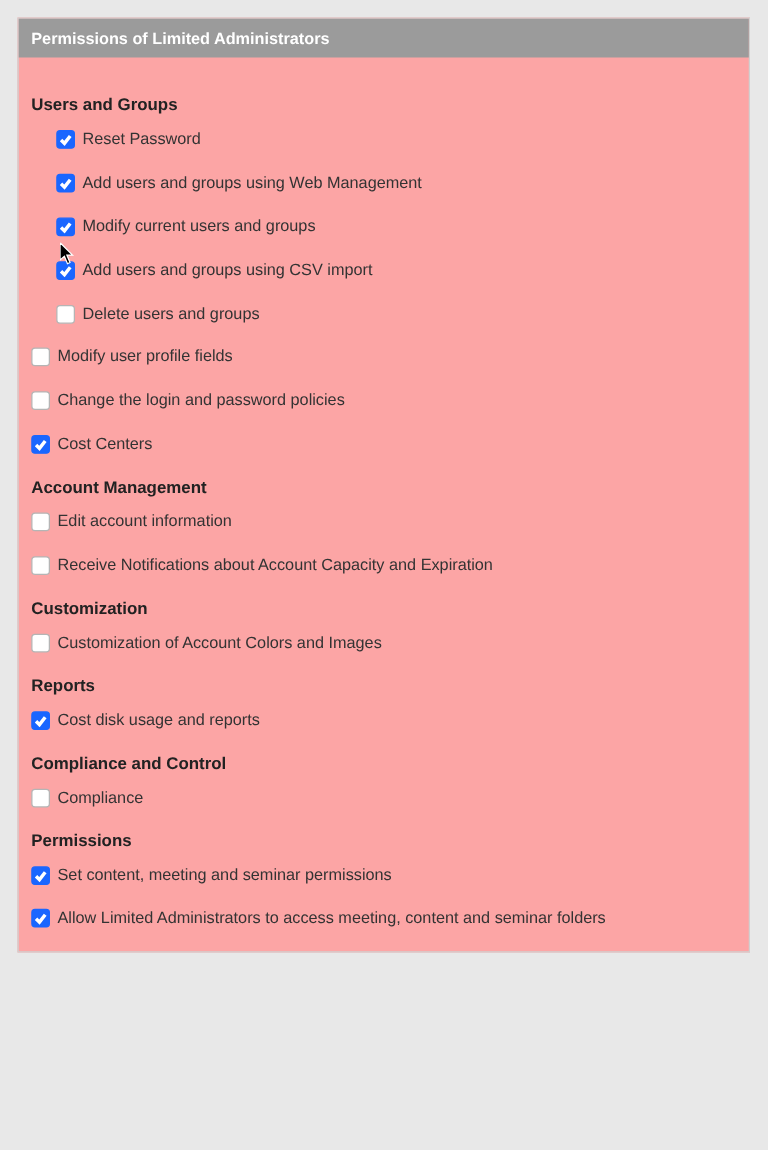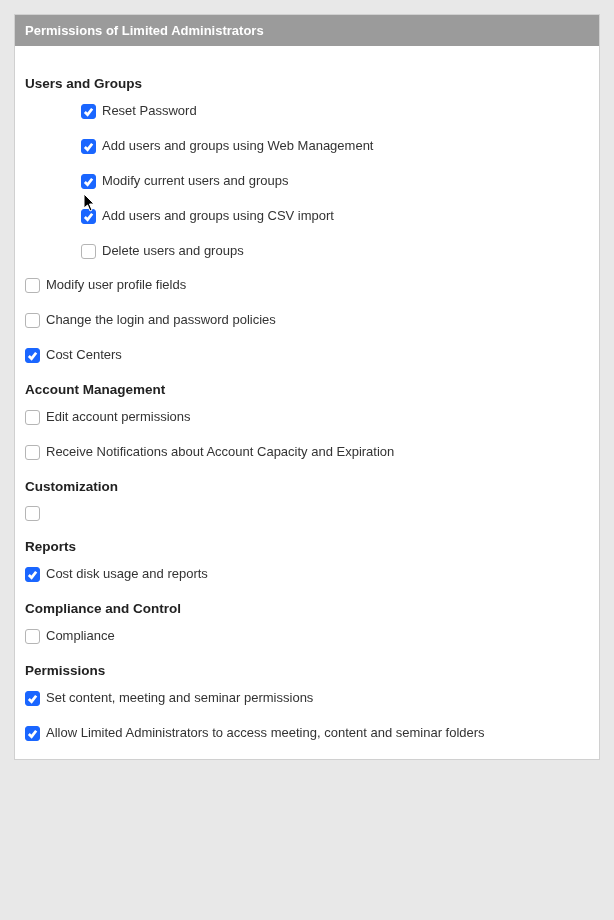--- a/index.html
+++ b/index.html
@@ -9,21 +9,21 @@
     }
     body {
       background-color: #e8e8e8;
       font-family: Verdana, Geneva, sans-serif;
       font-size: 13px;
       color: #333;
       padding: 14px;
       width: 614px;
     }
     .panel {
-      background-color: #ffffff;
+      background-color: #fca5a5;
       border: 1px solid #d0d0d0;
     }
     .panel-header {
       background-color: #9b9b9b;
       color: #ffffff;
       font-weight: bold;
       padding: 8px 10px;
       font-size: 13px;
     }
     .panel-body {
@@ -39,21 +39,21 @@
     .section-title:first-child {
       margin-top: 0;
     }
     .perm-row {
       display: flex;
       align-items: center;
       margin-bottom: 18px;
       line-height: 1.3;
     }
     .perm-row.nested {
-      margin-left: 56px;
+      margin-left: 20px;
     }
     .checkbox {
       width: 15px;
       height: 15px;
       border-radius: 3px;
       margin-right: 6px;
       flex-shrink: 0;
       display: flex;
       align-items: center;
       justify-content: center;
@@ -153,32 +153,33 @@
             <polyline points="2,6.5 5,9.5 10,3"></polyline>
           </svg>
         </div>
       <span class="perm-label">Cost Centers</span>
     </div>
 
     <div class="section-title">Account Management</div>
 
     <div class="perm-row">
       <div class="checkbox unchecked"></div>
-      <span class="perm-label">Edit account permissions</span>
+      <span class="perm-label">Edit account information</span>
     </div>
 
     <div class="perm-row">
       <div class="checkbox unchecked"></div>
       <span class="perm-label">Receive Notifications about Account Capacity and Expiration</span>
     </div>
 
     <div class="section-title">Customization</div>
 
     <div class="perm-row">
       <div class="checkbox unchecked"></div>
+      <span class="perm-label">Customization of Account Colors and Images</span>
     </div>
 
     <div class="section-title">Reports</div>
 
     <div class="perm-row">
       <div class="checkbox checked">
           <svg viewBox="0 0 12 12">
             <polyline points="2,6.5 5,9.5 10,3"></polyline>
           </svg>
         </div>

